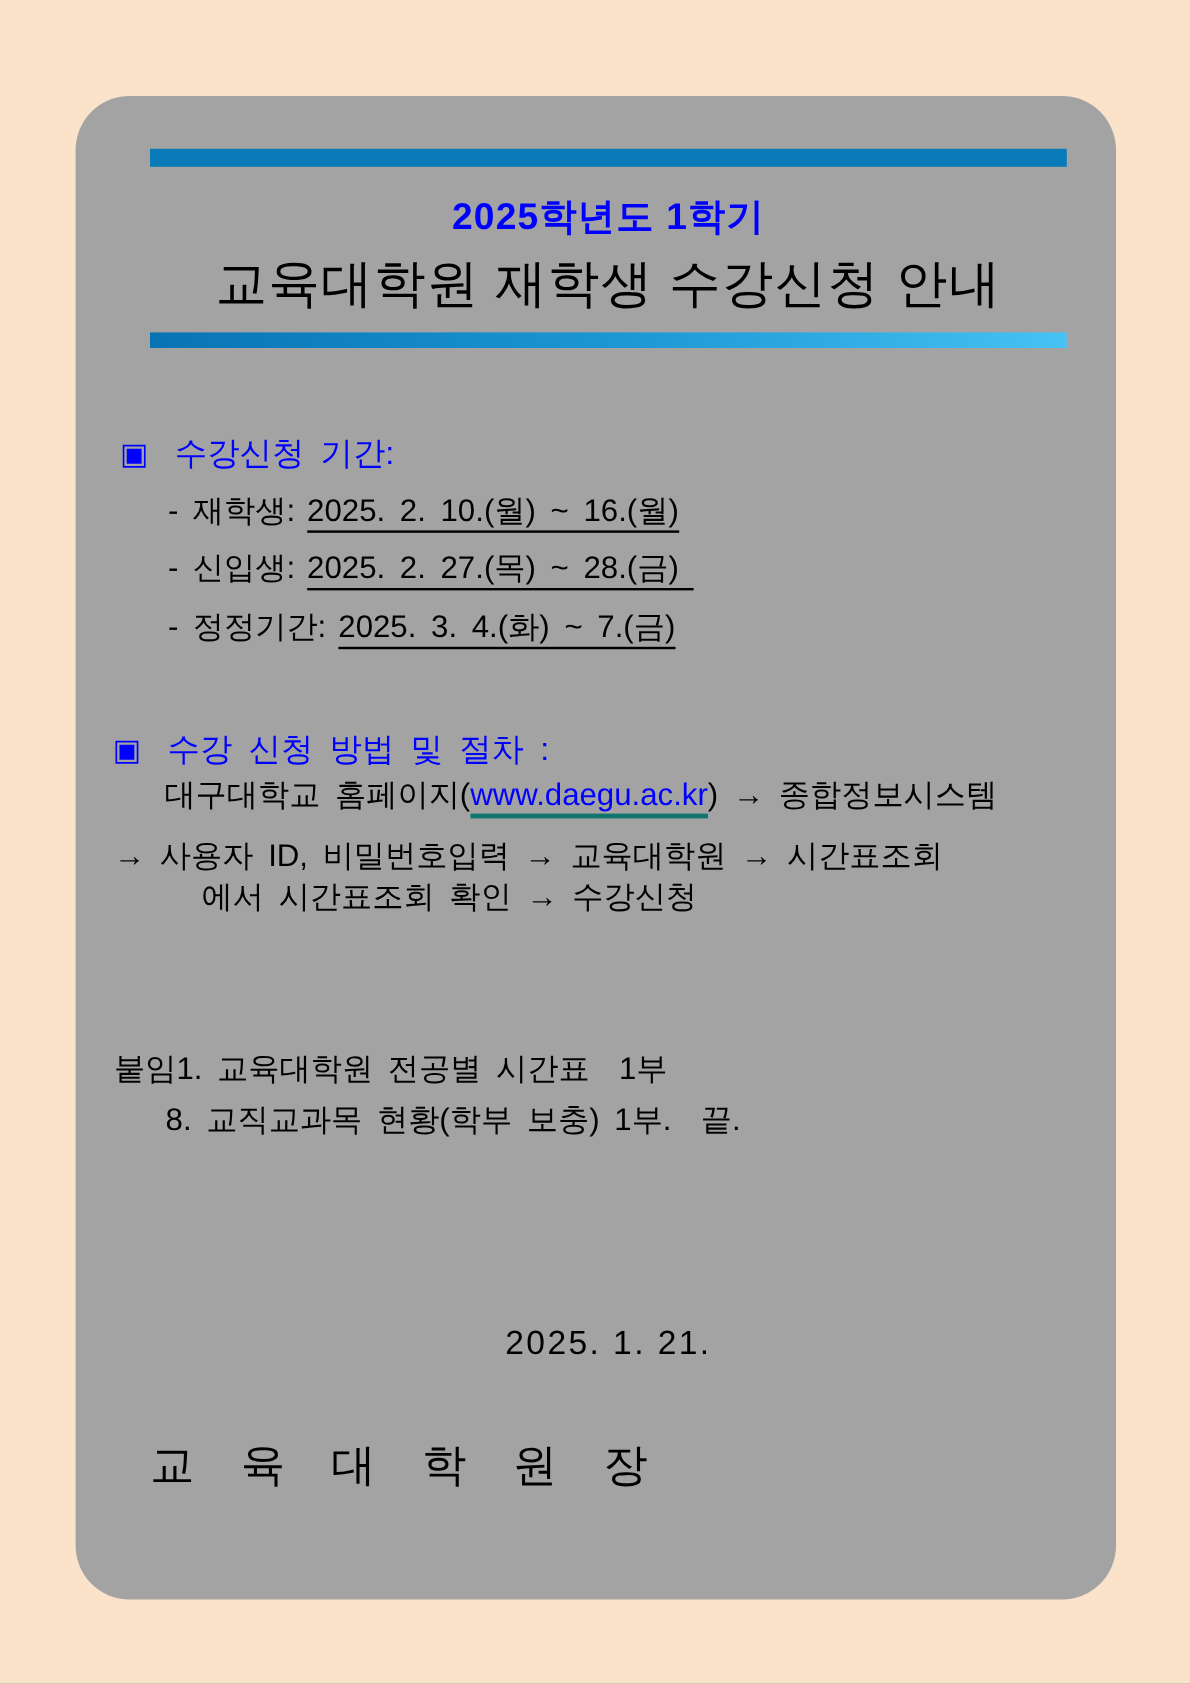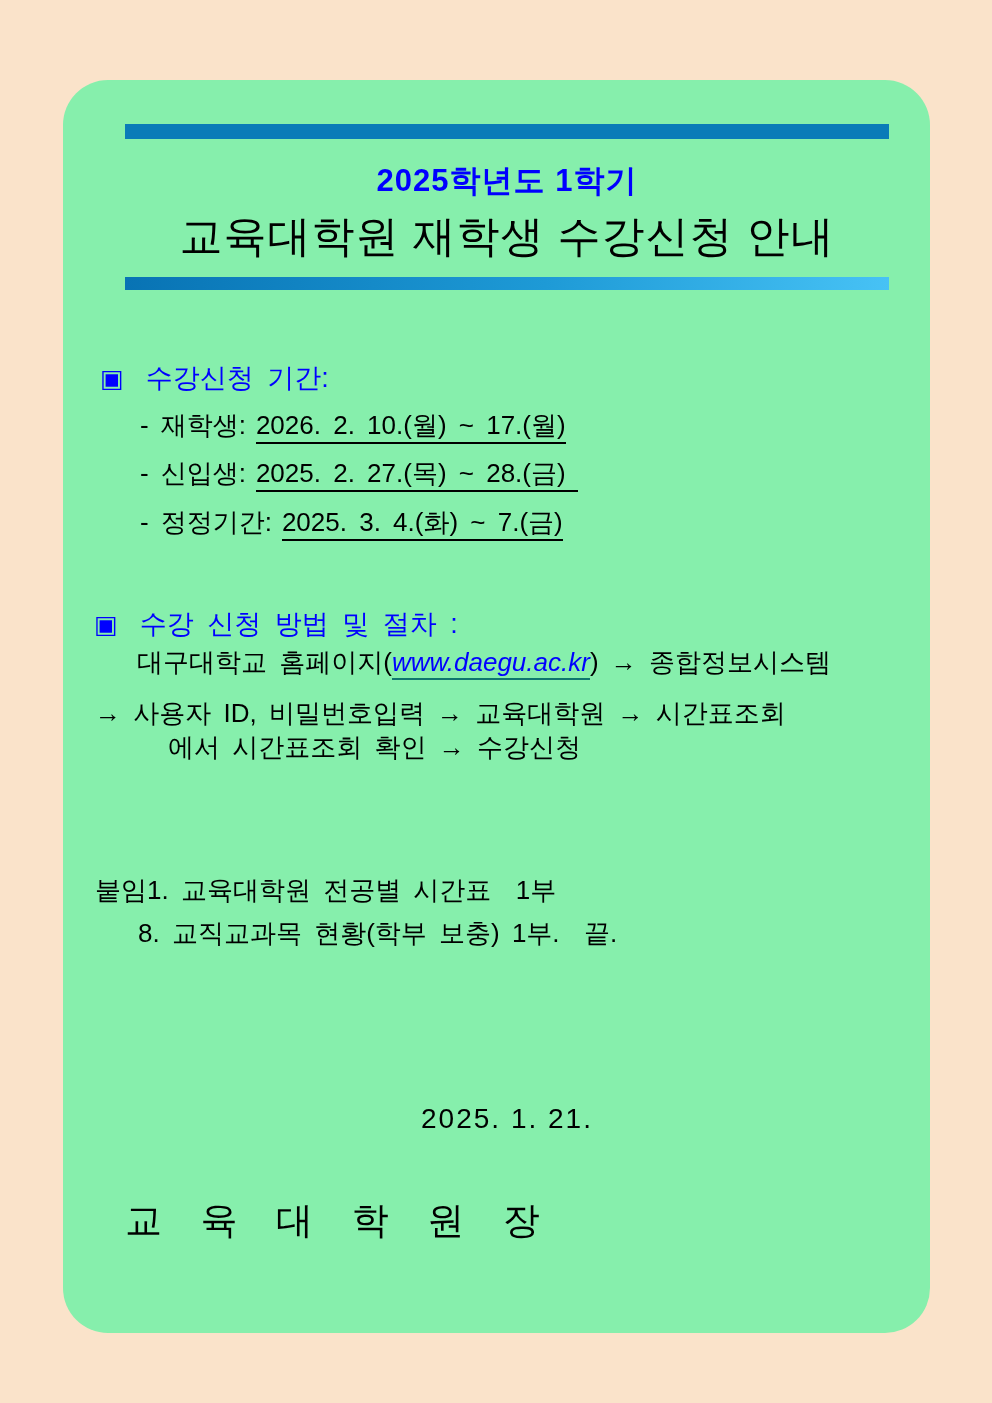--- a/index.html
+++ b/index.html
@@ -8,21 +8,21 @@
     background:#FAE3CA;
     font-family:"Liberation Sans", sans-serif;
     position:relative;
     overflow:hidden;
     color:#000;
   }
   .card {
     position:absolute;
     left:63px; top:80px;
     width:867px; height:1253px;
-    background:#86efac;
+    background:#a3a3a3;
     border-radius:45px;
   }
   .abs { position:absolute; white-space:pre; }
   .bar-top {
     position:absolute; left:62px; top:44px;
     width:764px; height:15px;
     background:#097BB8;
   }
   .bar-bottom {
     position:absolute; left:62px; top:197px;
@@ -43,21 +43,21 @@
     color:#000000;
     letter-spacing:1px;
   }
   .sec-head { font-size:27px; color:#0000FF; word-spacing:6px; }
   .bullet { font-size:25px; color:#0000FF; margin-right:22px; }
   .sec-title { color:#0000FF; }
   .item { font-size:26px; word-spacing:5px; }
   .item .dash { margin-right:12px; }
   .item .ivalue { margin-left:10px; border-bottom:2px solid #000; padding-bottom:2px; }
   .mline { font-size:26px; word-spacing:5px; }
-  .link { color:#0000FF; border-bottom:2px solid #0f766e; padding-bottom:1px; cursor:pointer;font-style:italic; }
+  .link { color:#0000FF; border-bottom:4px solid #0f766e; padding-bottom:1px; cursor:pointer; }
   .aline { font-size:26px; word-spacing:5px; }
   .date-line {
     left:62px; top:1023px; width:764px;
     text-align:center; font-size:28px;
     letter-spacing:2px;
   }
   .sign-line {
     left:62px; top:1116px; width:764px;
     font-size:37px;
     letter-spacing:6px;
@@ -70,21 +70,21 @@
 
   <div class="bar-top"></div>
 
   <div class="abs title-line1">2025학년도 1학기</div>
   <div class="abs title-line2">교육대학원 재학생 수강신청 안내</div>
 
   <div class="bar-bottom"></div>
 
   <div class="abs sec-head" style="left:37px; top:280px;"><span class="bullet">▣</span><span class="sec-title">수강신청 기간:</span></div>
 
-  <div class="abs item" style="left:77px; top:328px;"><span class="dash">-</span><span class="ilabel">재학생:</span><span class="ivalue">2026. 2. 10.(월) ~ 17.(월)</span></div>
+  <div class="abs item" style="left:77px; top:328px;"><span class="dash">-</span><span class="ilabel">재학생:</span><span class="ivalue">2025. 2. 10.(월) ~ 16.(월)</span></div>
 
   <div class="abs item" style="left:77px; top:376px;"><span class="dash">-</span><span class="ilabel">신입생:</span><span class="ivalue">2025. 2. 27.(목) ~ 28.(금) </span></div>
 
   <div class="abs item" style="left:77px; top:425px;"><span class="dash">-</span><span class="ilabel">정정기간:</span><span class="ivalue">2025. 3. 4.(화) ~ 7.(금)</span></div>
 
   <div class="abs sec-head" style="left:31px; top:526px;"><span class="bullet">▣</span><span class="sec-title">수강 신청 방법 및 절차 :</span></div>
 
   <div class="abs mline" style="left:74px; top:565px;"><span>대구대학교 홈페이지(</span><span class="link">www.daegu.ac.kr</span><span>) → 종합정보시스템</span></div>
 
   <div class="abs mline" style="left:32px; top:616px;">→ 사용자 ID, 비밀번호입력 → 교육대학원 → 시간표조회</div>

